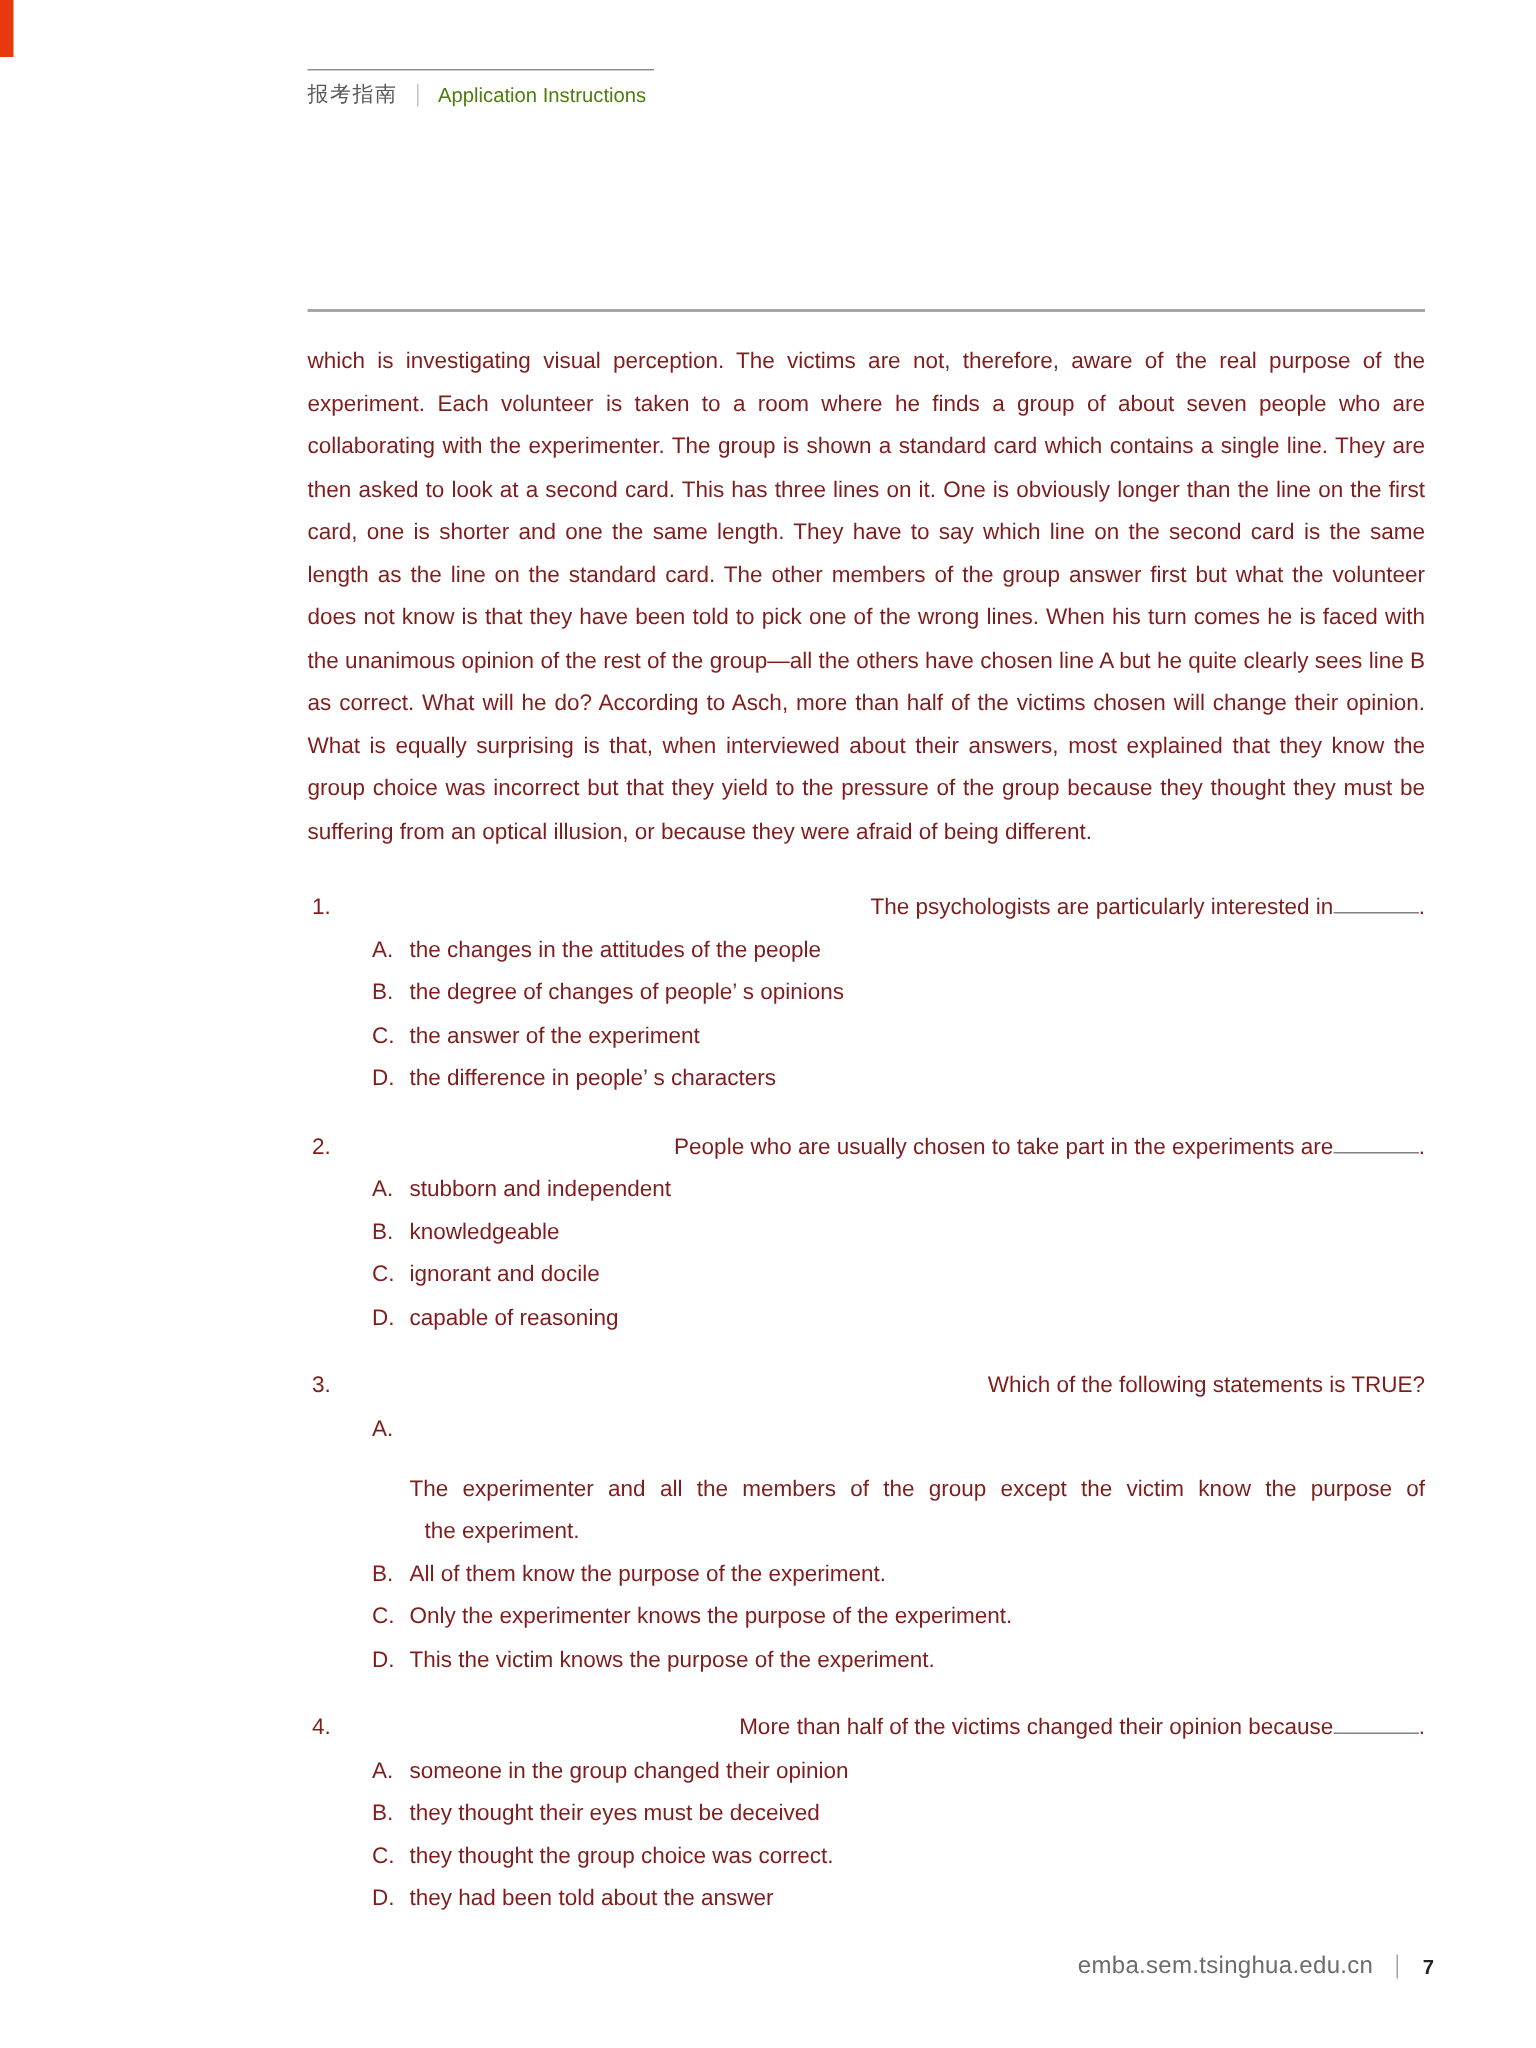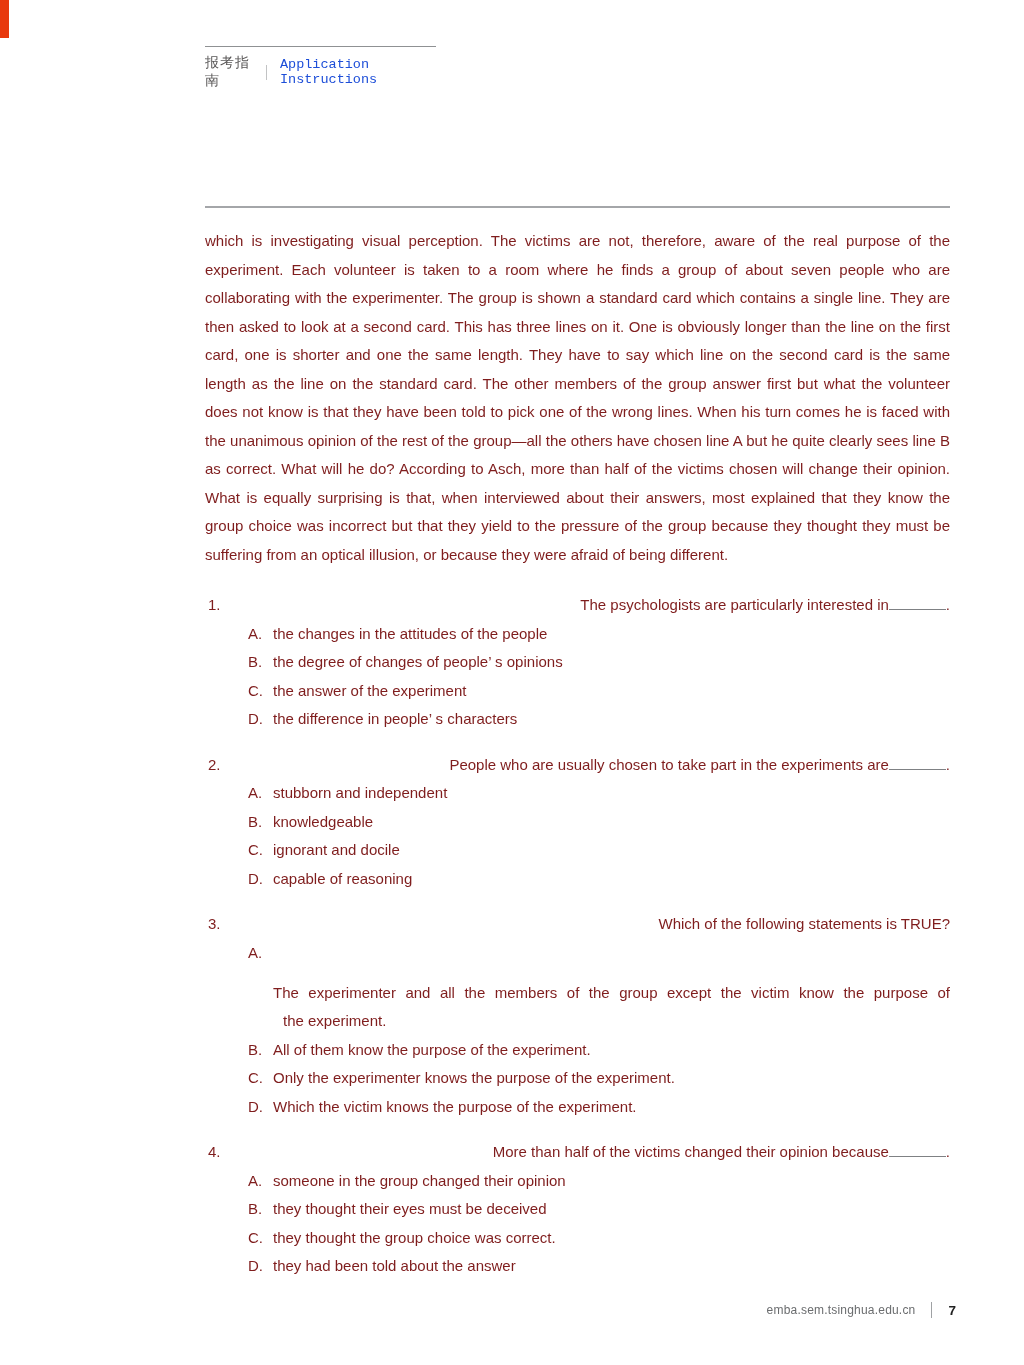--- a/index.html
+++ b/index.html
@@ -21,21 +21,21 @@
     width:231px;
     border-top:1px solid #8f9193;
     padding-top:7px;
     display:flex; align-items:center;
   }
   .header-zh { font-size:14px; color:#595757; letter-spacing:1px; }
   .header-divider {
     width:1px; height:15px; background:#c2c3c4;
     margin:0 13px; color:transparent; overflow:hidden;
   }
-  .header-en { font-size:13.5px; color:#1d4ed8;font-family:Liberation Mono, monospace; }
+  .header-en { font-size:13.5px; color:#4d7c0f; }
   .content {
     position:absolute; left:205px; top:206px;
     width:745px;
     color:#7f1d1d;
     font-size:15px; line-height:28.5px;
   }
   .content-rule { height:2px; background:#a4a6a9; }
   .passage { margin-top:19px; text-align:justify; }
   .questions { margin-top:22px; }
   .question + .question { margin-top:17px; }
@@ -48,21 +48,21 @@
   }
   .opt-row { display:flex; padding-left:43px; }
   .opt-letter { width:25px; flex-shrink:0; }
   .opt-text { flex:1; padding-left:10px; text-indent:-10px; }
   .opt-line1 { text-align:justify; text-align-last:justify; text-indent:-10px;margin-top:40px; }
   .opt-line2 { text-indent:0; }
   .footer {
     position:absolute; right:84px; top:1302px;
     display:flex; align-items:center;
   }
-  .footer-url { font-size:12px; color:#6a6c6e; letter-spacing:0.2px; }
+  .footer-url { font-size:16px; color:#6a6c6e; letter-spacing:0.2px; }
   .footer-divider {
     width:1px; height:16px; background:#9fa1a4;
     margin:0 16px; color:transparent; overflow:hidden;
   }
   .footer-page { font-size:13.5px; font-weight:bold; color:#222222; }
 </style>
 </head>
 <body>
 
 <div class="page">
@@ -138,21 +138,21 @@
           <div class="opt-row">
             <span class="opt-letter">B.</span>
             <span class="opt-text">All of them know the purpose of the experiment.</span>
           </div>
           <div class="opt-row">
             <span class="opt-letter">C.</span>
             <span class="opt-text">Only the experimenter knows the purpose of the experiment.</span>
           </div>
           <div class="opt-row">
             <span class="opt-letter">D.</span>
-            <span class="opt-text">Which the victim knows the purpose of the experiment.</span>
+            <span class="opt-text">This the victim knows the purpose of the experiment.</span>
           </div>
         </div>
         <div class="question">
           <div class="q-row">
             <span class="q-num">4.</span>
             <span class="q-stem"><span>More than half of the victims changed their opinion because</span><span class="answer-blank"></span><span>.</span></span>
           </div>
           <div class="opt-row">
             <span class="opt-letter">A.</span>
             <span class="opt-text">someone in the group changed their opinion</span>

